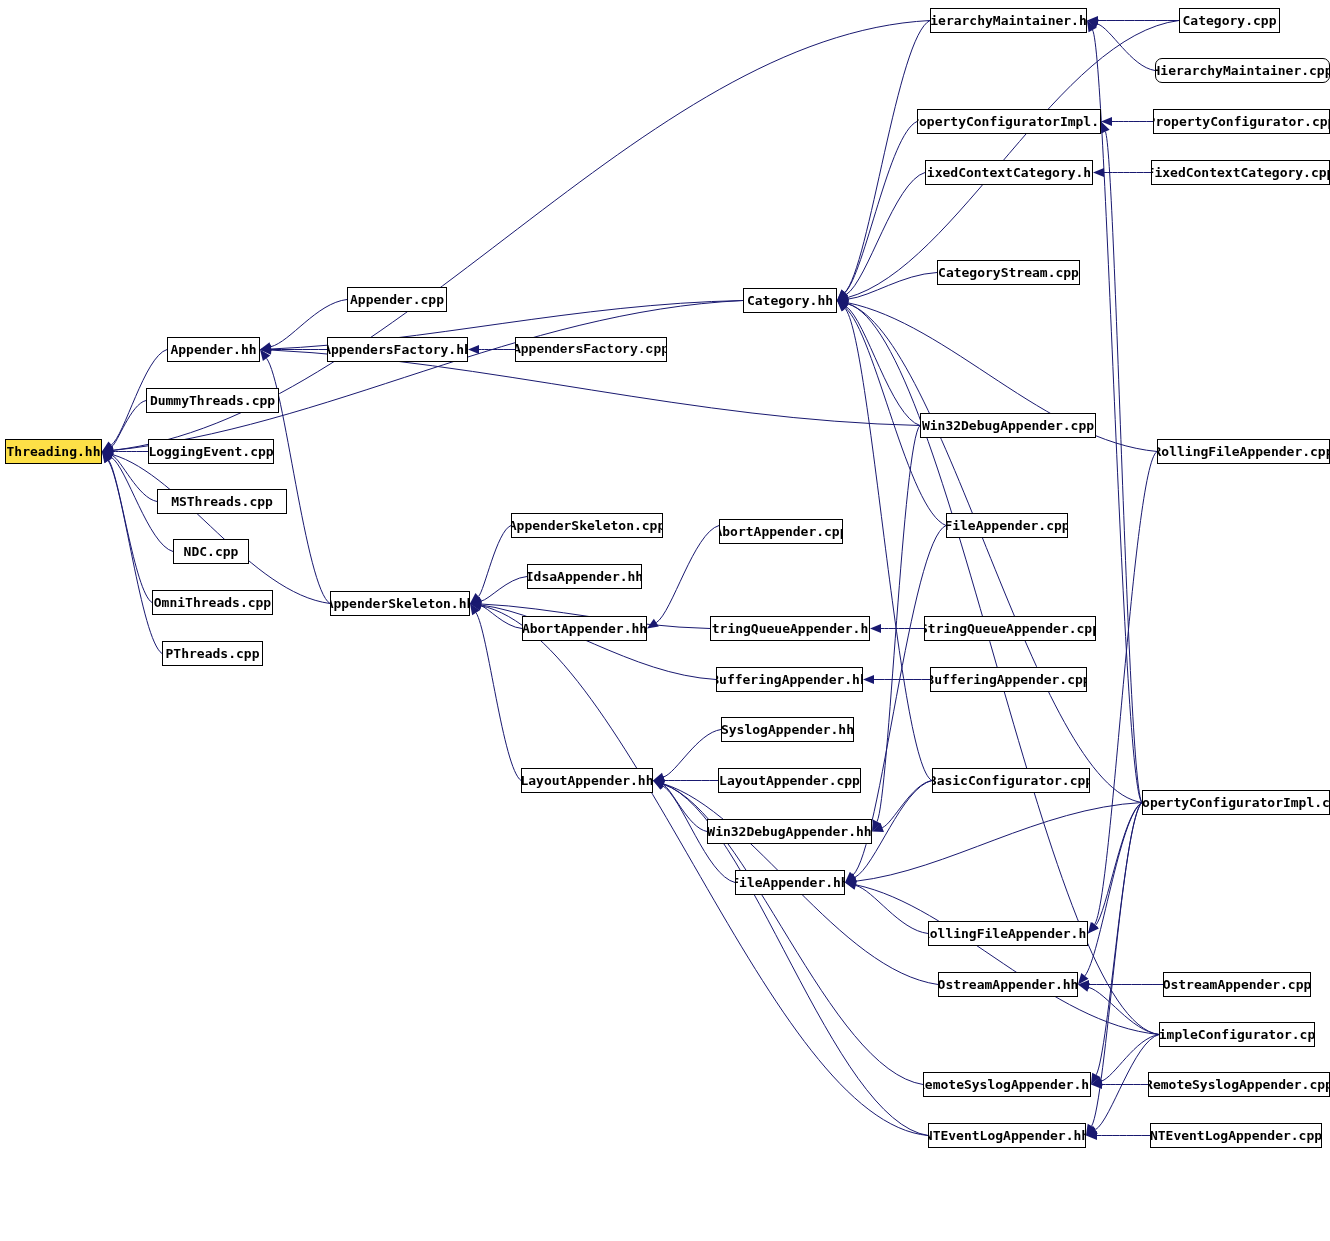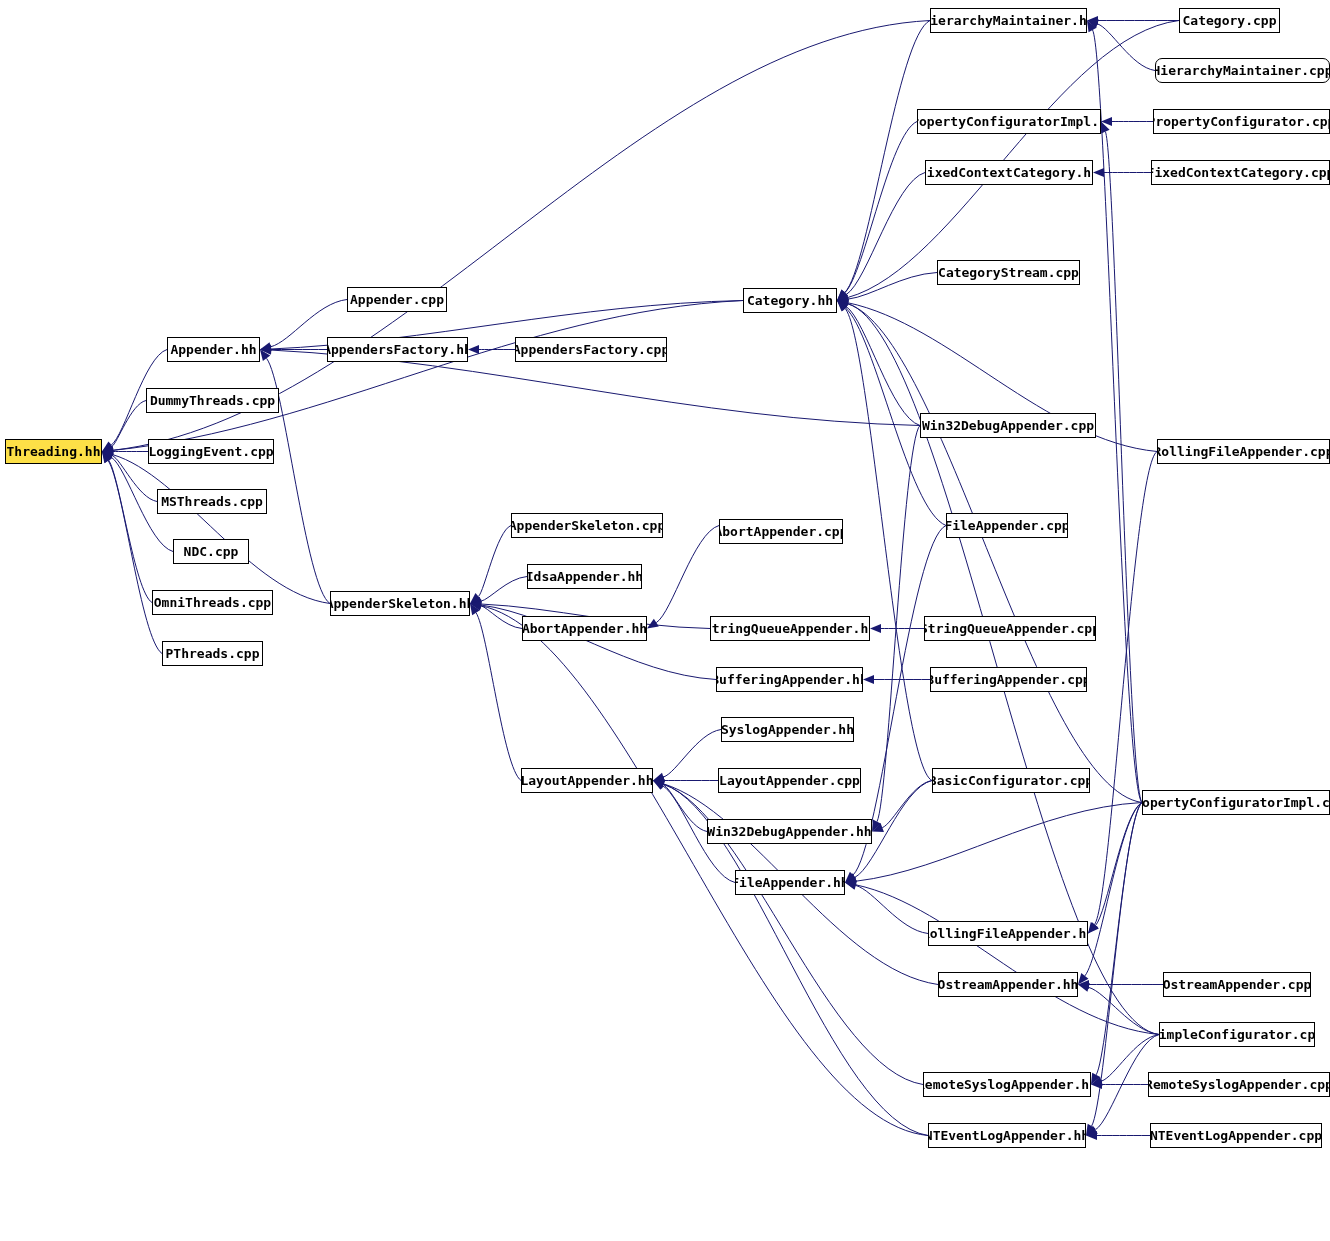--- a/index.html
+++ b/index.html
@@ -157,42 +157,42 @@
     </svg>
 <div class="node root" style="left: 5px; top: 439px; width: 97px; height: 25px;">
       <span class="lbl">Threading.hh</span>
     </div>
     <div class="node" style="left: 146px; top: 388px; width: 133px; height: 25px;">
       <span class="lbl">DummyThreads.cpp</span>
     </div>
     <div class="node" style="left: 148px; top: 439px; width: 126px; height: 25px;">
       <span class="lbl">LoggingEvent.cpp</span>
     </div>
-    <div class="node" style="left: 157px; top: 489px; width: 110px; height: 25px;">
+    <div class="node" style="left: 157px; top: 489px; width: 130px; height: 25px;">
       <span class="lbl">MSThreads.cpp</span>
     </div>
     <div class="node" style="left: 173px; top: 539px; width: 76px; height: 25px;">
       <span class="lbl">NDC.cpp</span>
     </div>
     <div class="node" style="left: 152px; top: 590px; width: 121px; height: 25px;">
       <span class="lbl">OmniThreads.cpp</span>
     </div>
     <div class="node" style="left: 162px; top: 641px; width: 101px; height: 25px;">
       <span class="lbl">PThreads.cpp</span>
     </div>
     <div class="node" style="left: 167px; top: 337px; width: 93px; height: 25px;">
       <span class="lbl">Appender.hh</span>
     </div>
     <div class="node" style="left: 347px; top: 287px; width: 100px; height: 25px;">
       <span class="lbl">Appender.cpp</span>
     </div>
     <div class="node" style="left: 327px; top: 337px; width: 141px; height: 25px;">
       <span class="lbl">AppendersFactory.hh</span>
     </div>
-    <div class="node" style="left: 515px; top: 337px; width: 152px; height: 25px;">
+    <div class="node" style="left: 515px; top: 337px; width: 152px; height: 25px; font-family: Liberation Mono, monospace;">
       <span class="lbl">AppendersFactory.cpp</span>
     </div>
     <div class="node" style="left: 330px; top: 591px; width: 140px; height: 25px;">
       <span class="lbl">AppenderSkeleton.hh</span>
     </div>
     <div class="node" style="left: 511px; top: 513px; width: 152px; height: 25px;">
       <span class="lbl">AppenderSkeleton.cpp</span>
     </div>
     <div class="node" style="left: 527px; top: 564px; width: 115px; height: 25px;">
       <span class="lbl">IdsaAppender.hh</span>

